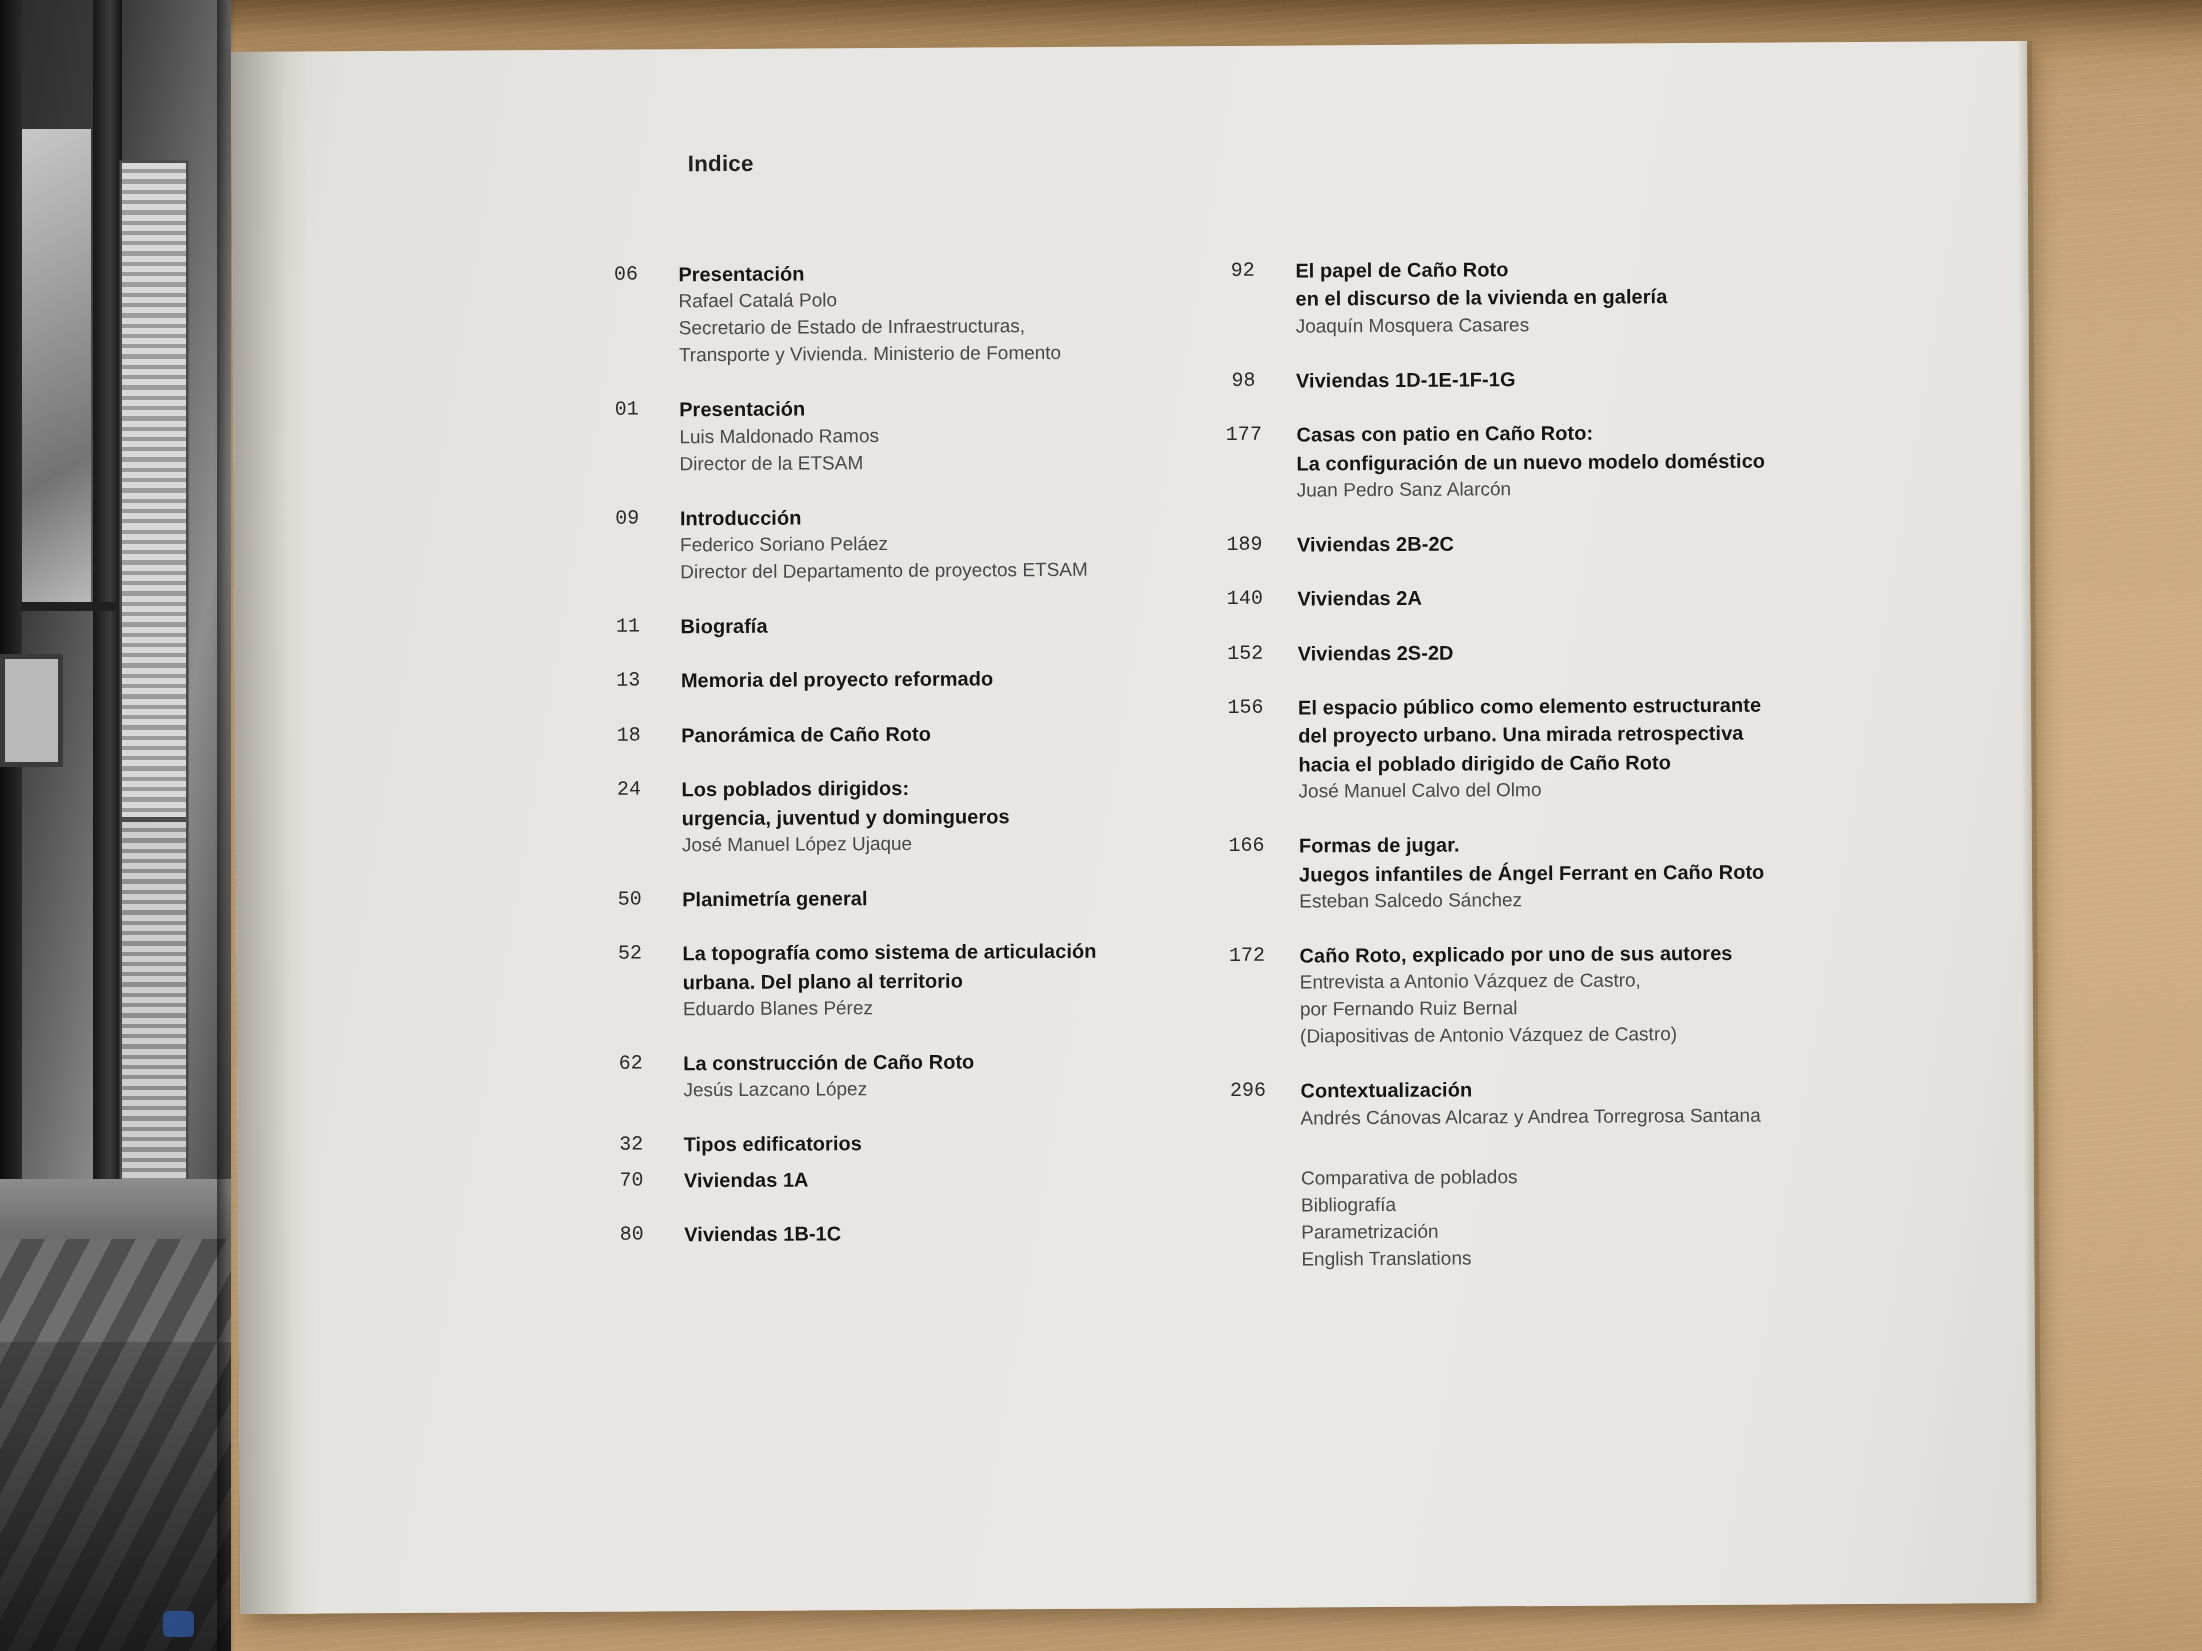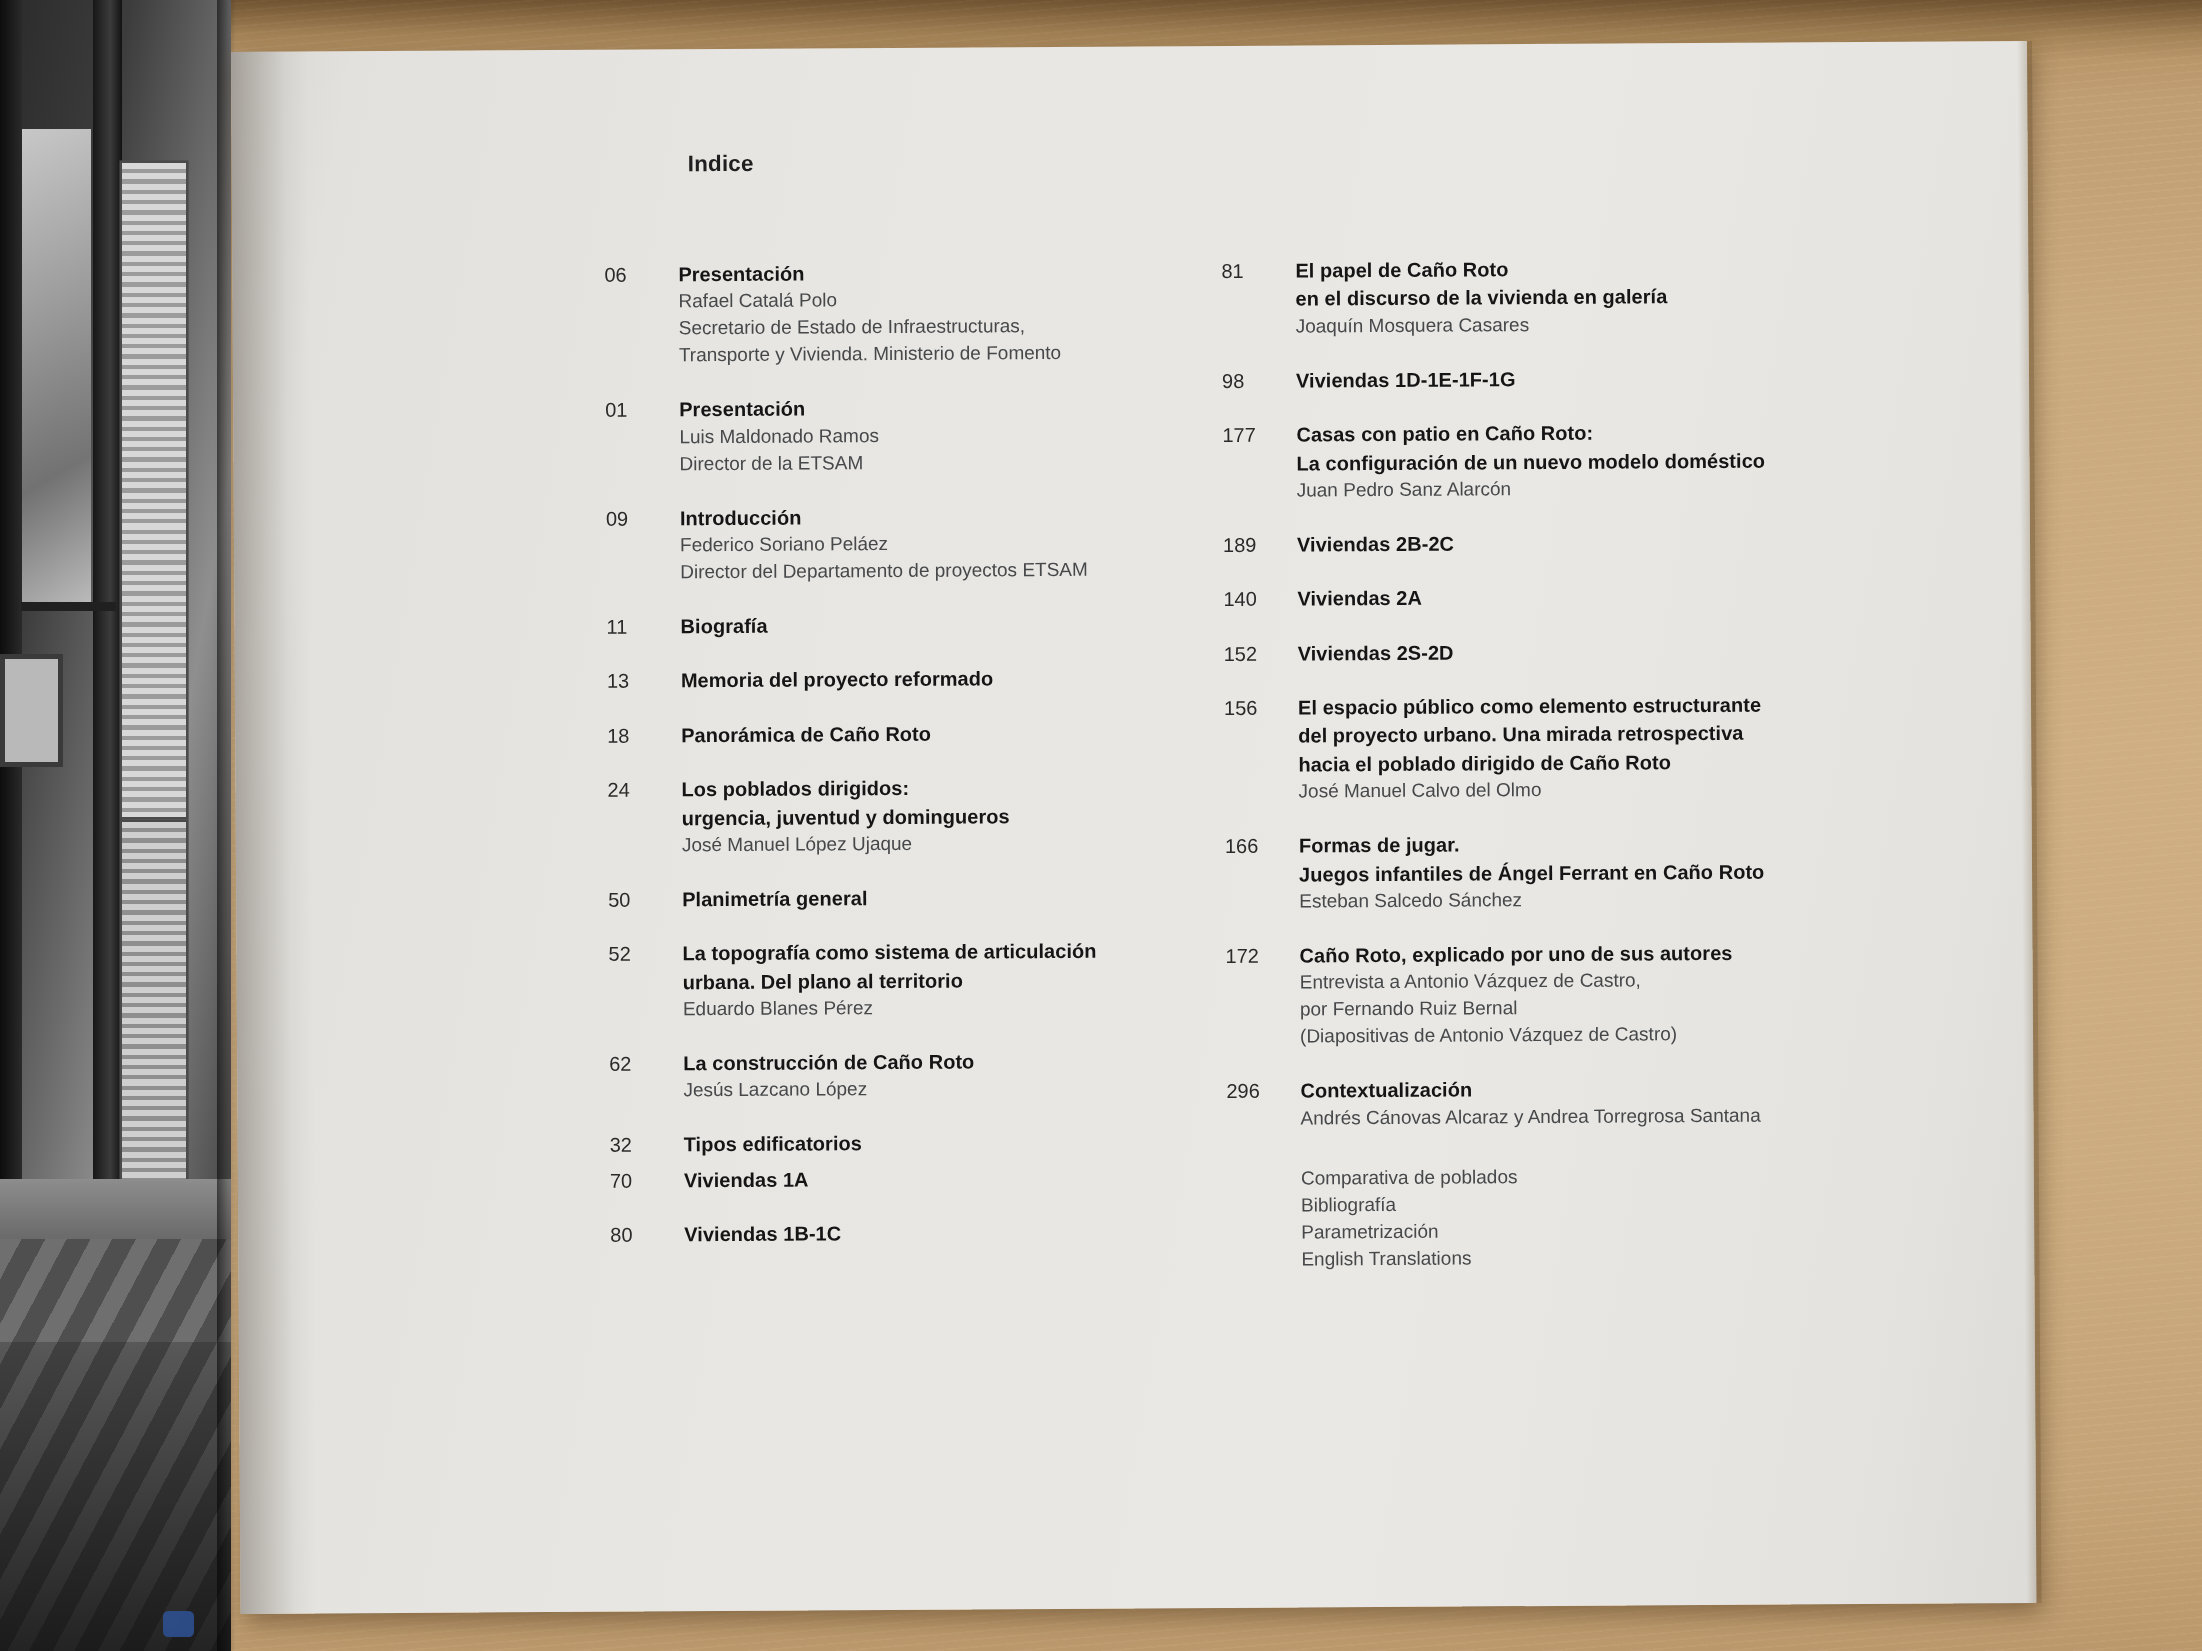--- a/index.html
+++ b/index.html
@@ -169,26 +169,27 @@
   #col-right { left: 989px; width: 637px; }
 
   .entry {
     display: flex;
     margin-bottom: 26px;
   }
   .entry.tight { margin-bottom: 6.9px; }
   .entry .pg {
     width: 74px;
     min-width: 74px;
-    text-align: left;
+    text-align: center;
     padding-right: 31px;
     box-sizing: border-box;
     font-size: 20px;
     color: #2a2a2a;
     line-height: 1.42;
+    font-family: Liberation Mono, monospace;
   }
   .entry .body { flex: 1; }
   .entry .ttl {
     font-size: 20px;
     font-weight: bold;
     color: #151515;
     line-height: 1.42;
     letter-spacing: 0.04px;
   }
   .entry .sub {
@@ -325,21 +326,21 @@
         </div>
         <div class="entry">
           <div class="pg">80</div>
           <div class="body">
             <div class="ttl">Viviendas 1B-1C</div>
           </div>
         </div>
       </div>
     <div class="col" id="col-right">
         <div class="entry">
-          <div class="pg">81</div>
+          <div class="pg">92</div>
           <div class="body">
             <div class="ttl">El papel de Caño Roto</div>
             <div class="ttl">en el discurso de la vivienda en galería</div>
             <div class="sub">Joaquín Mosquera Casares</div>
           </div>
         </div>
         <div class="entry">
           <div class="pg">98</div>
           <div class="body">
             <div class="ttl">Viviendas 1D-1E-1F-1G</div>

